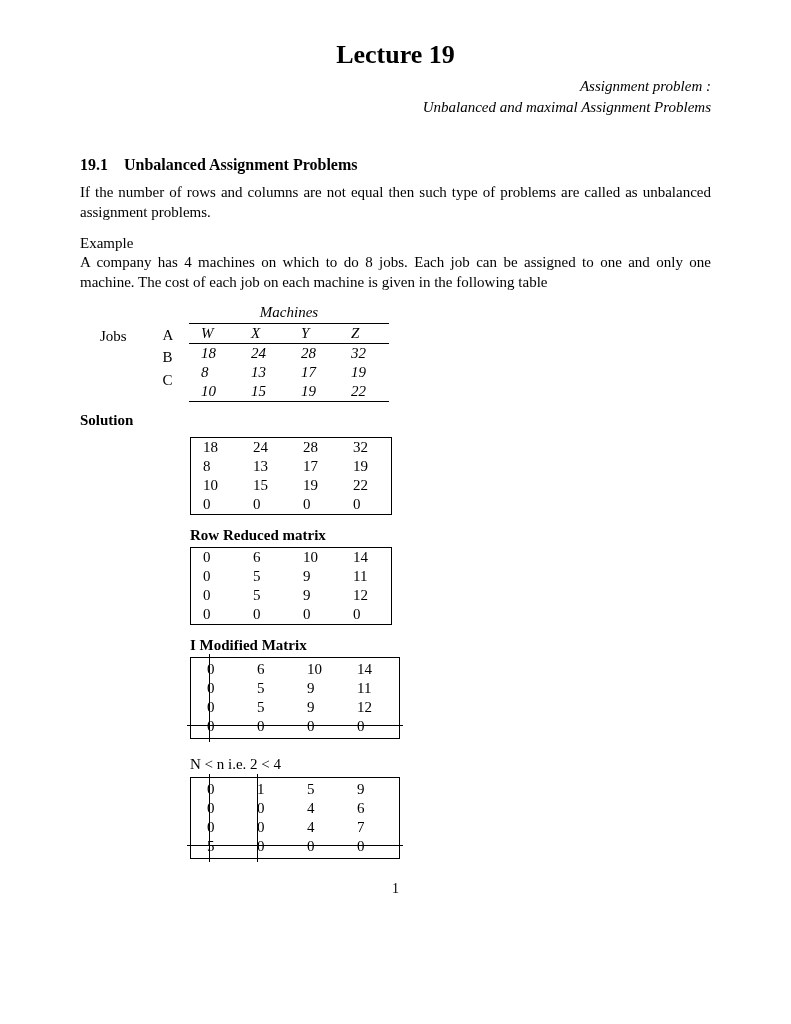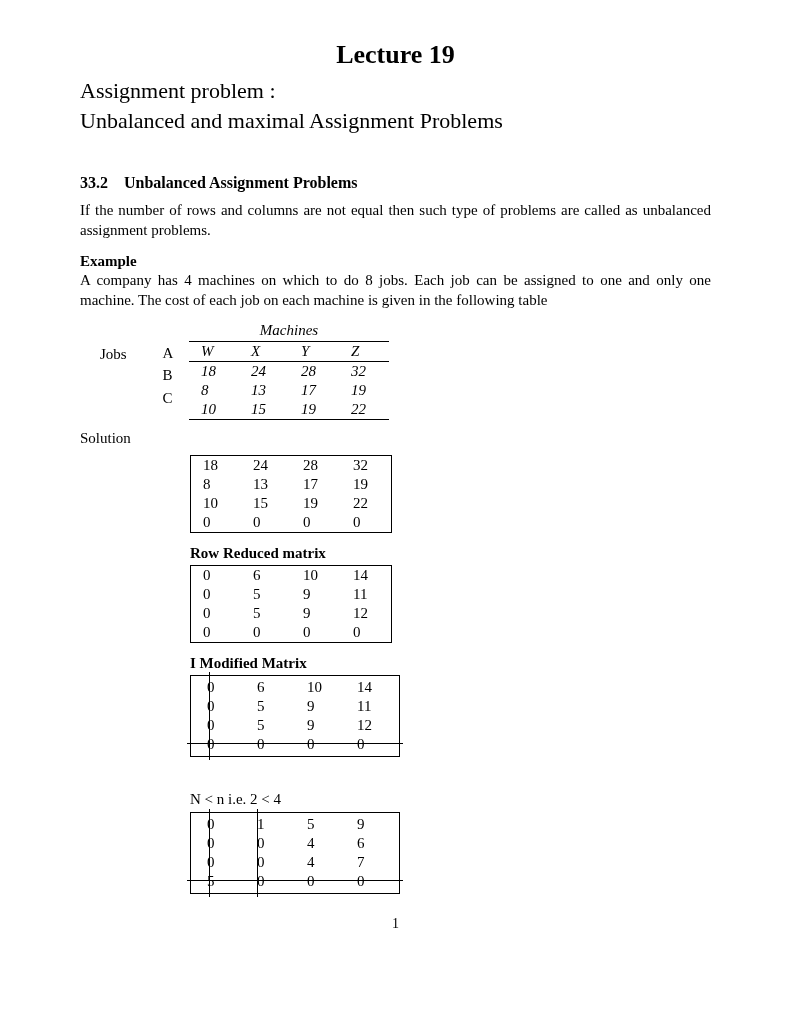--- a/index.html
+++ b/index.html
@@ -12,40 +12,41 @@
       width: 791px;
       box-sizing: border-box;
     }
     .lecture-title {
       text-align: center;
       font-size: 26px;
       font-weight: bold;
       margin: 0 0 8px 0;
     }
     .subtitle {
-      text-align: left;
-      font-size: 22px;
+      text-align: right;
+      font-style: italic;
+      font-size: 15px;
       margin: 0 0 4px 0;
     }
     .section-header {
       font-weight: bold;
       font-size: 16px;
       margin: 40px 0 8px 0;
     }
     .section-num {
       display: inline-block;
       margin-right: 12px;
     }
     .body-text {
       text-align: justify;
       margin: 0 0 12px 0;
       line-height: 1.35;
     }
     .example-label {
-      font-weight: bold;
+      font-weight: normal;
       margin: 0 0 0 0;
     }
     .table-wrap {
       margin: 12px 0 6px 20px;
     }
     .jobs-label {
       display: inline-block;
       vertical-align: middle;
       margin-right: 28px;
       margin-top: 24px;
@@ -77,20 +78,21 @@
     .row-labels div {
       padding: 1px 4px;
       line-height: 1.35;
     }
     .bordered-top-bottom {
       border-top: 1px solid #000;
       border-bottom: 1px solid #000;
     }
     .solution-label {
       margin: 10px 0 8px 0;
+      font-weight: bold;
     }
     .matrix-section {
       margin: 6px 0 6px 110px;
     }
     .matrix-label {
       margin: 8px 0 3px 0;
       font-weight: bold;
     }
     .matrix-box {
       border: 1px solid #000;
@@ -122,32 +124,32 @@
       right: -4px;
       height: 1px;
       background: #000;
     }
     .page-num {
       text-align: center;
       margin-top: 18px;
       font-size: 14px;
     }
     .condition {
-      margin: 30px 0 4px 0;
+      margin: 13px 0 4px 0;
     }
   </style>
 </head>
 <body>
 
 <h1 class="lecture-title">Lecture 19</h1>
 <div class="subtitle">Assignment problem :</div>
 <div class="subtitle">Unbalanced and maximal  Assignment Problems</div>
 
 <div class="section-header">
-  <span class="section-num">33.2</span>
+  <span class="section-num">19.1</span>
   <span>Unbalanced Assignment Problems</span>
 </div>
 
 <p class="body-text">If the number of rows and columns are not equal then such type of problems are called as unbalanced assignment problems.</p>
 
 <p class="example-label">Example</p>
 <p class="body-text">A company has 4 machines on which to do 8 jobs. Each job can be assigned to one and only one machine. The cost of each job on each machine is given in the following table</p>
 
 <div class="table-wrap">
   <span class="jobs-label">Jobs</span>

